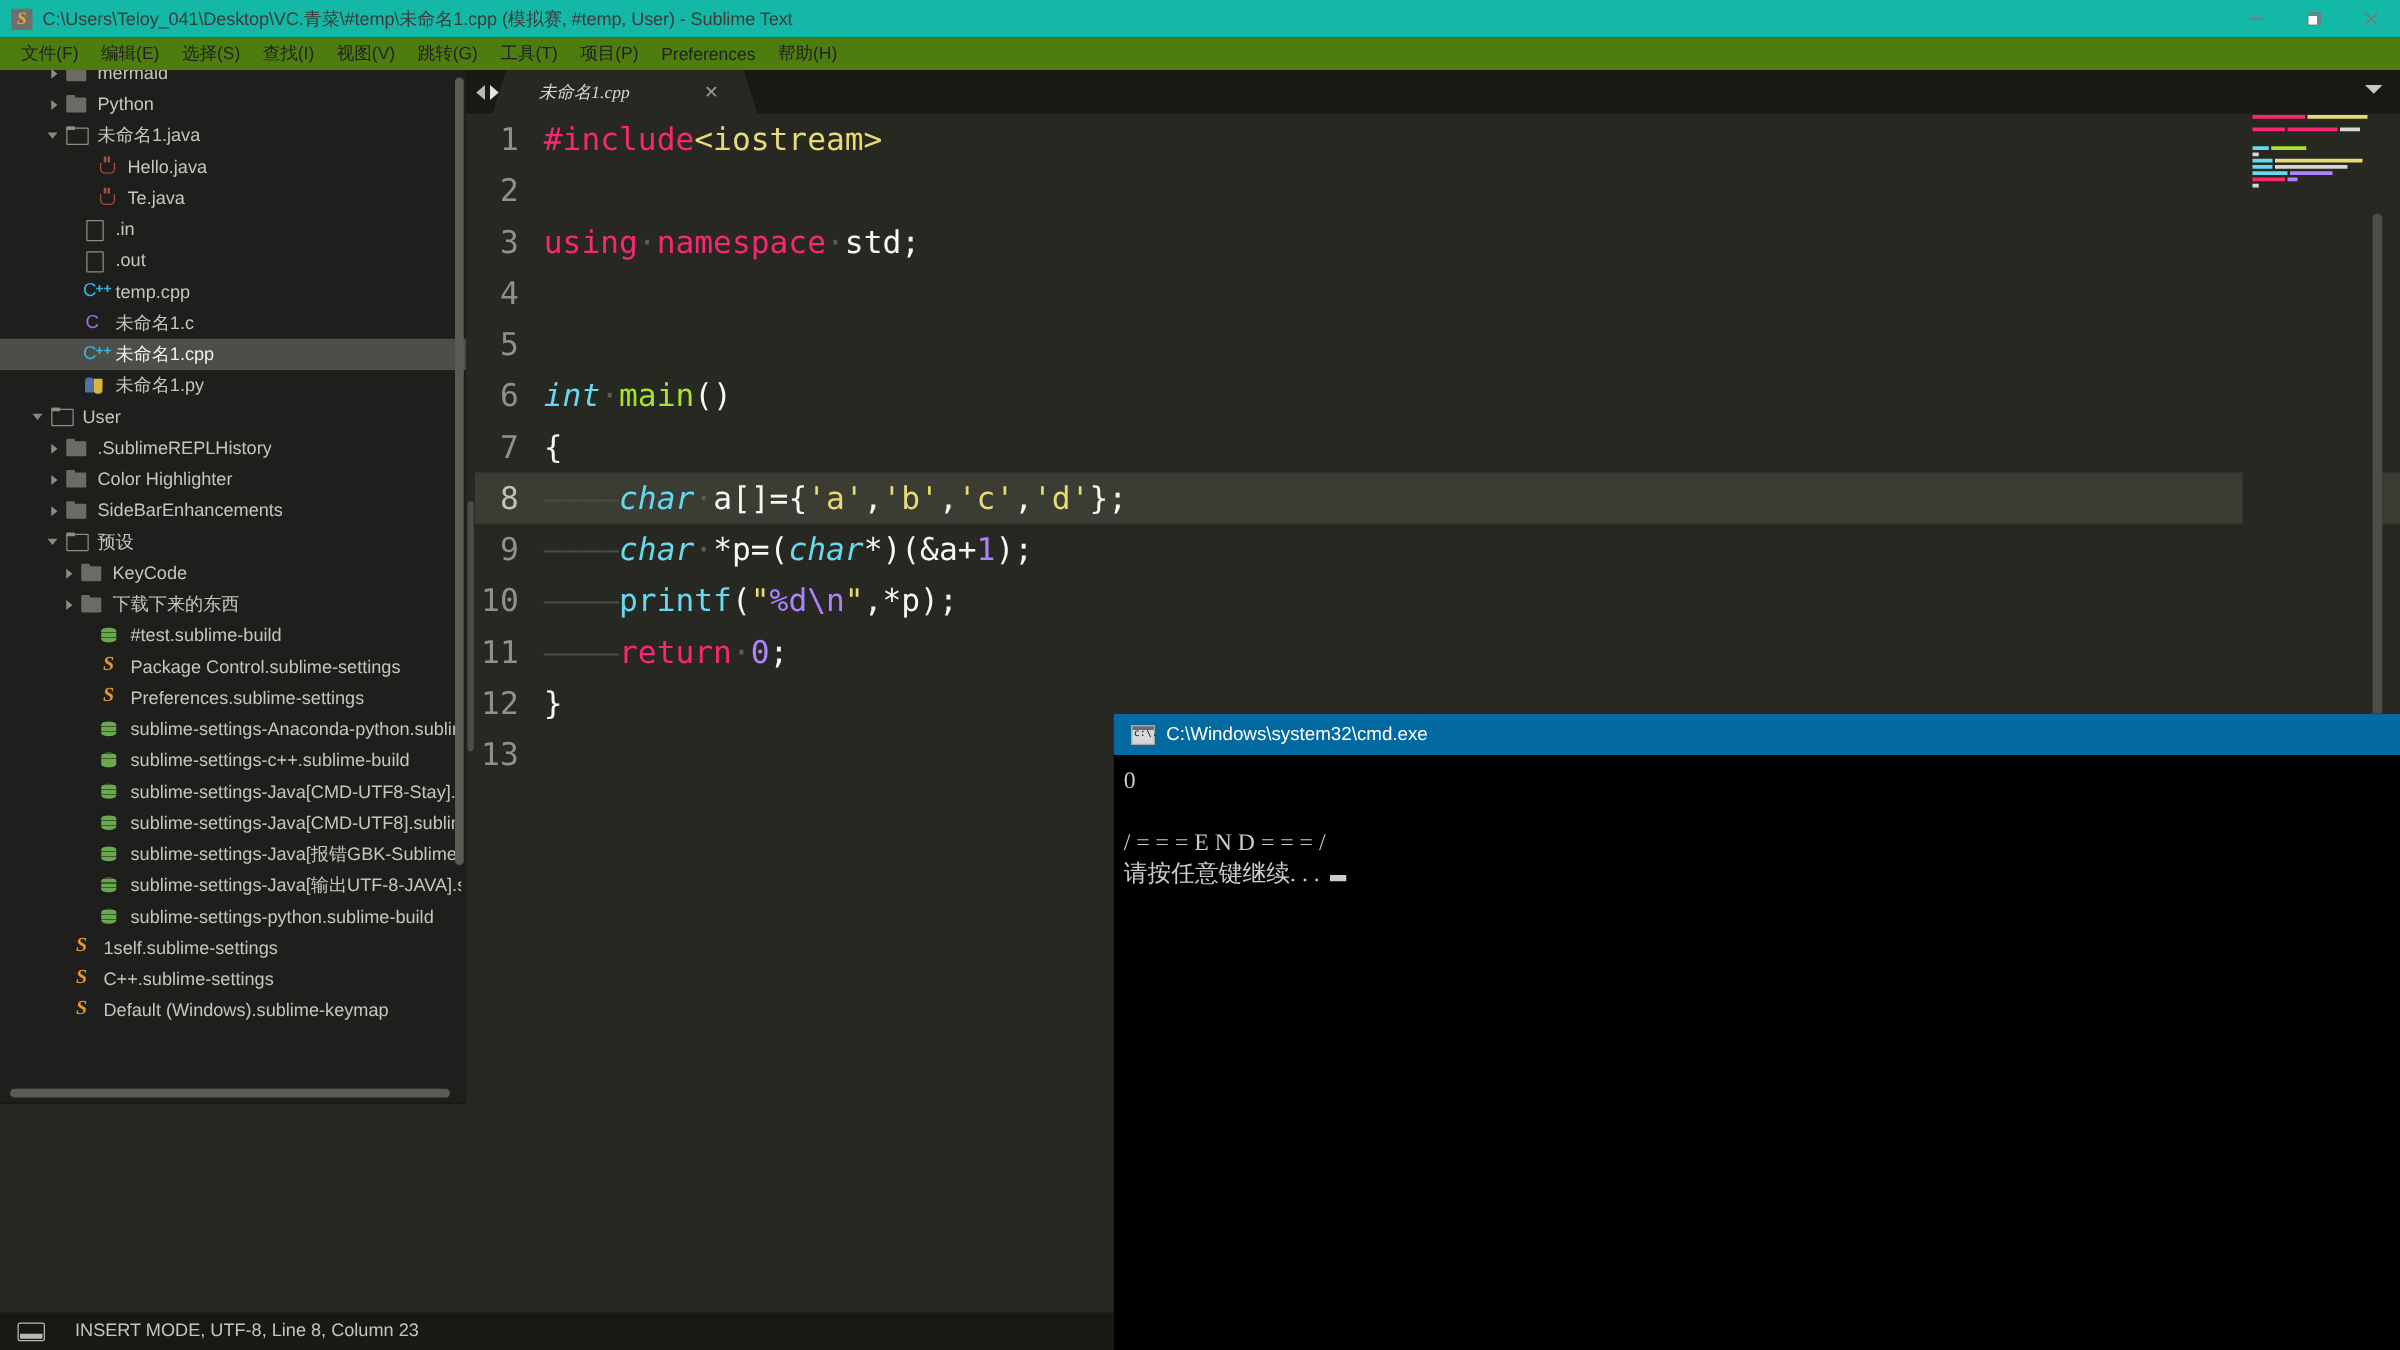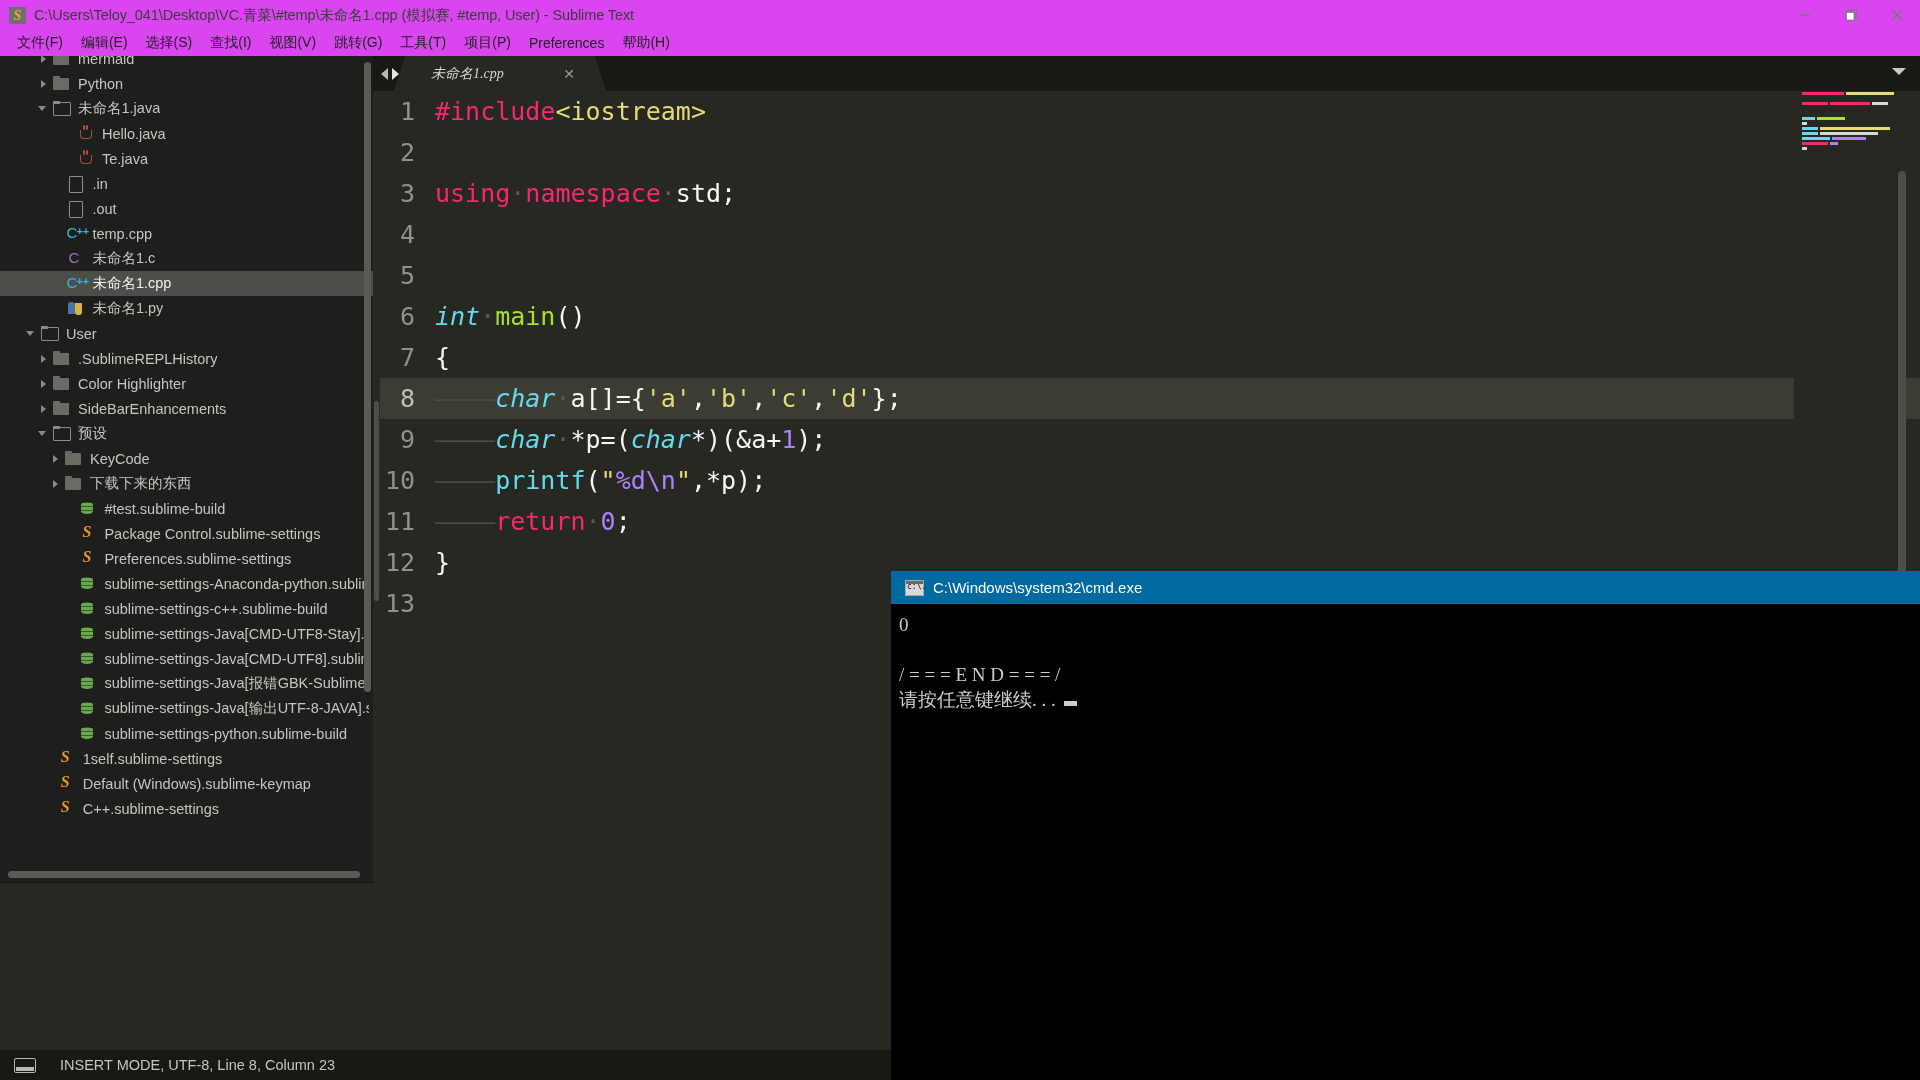--- a/index.html
+++ b/index.html
@@ -8,21 +8,21 @@
     width: 1920px; height: 1080px;
     overflow: hidden;
     background: #272822;
     font-family: "Liberation Sans", "DejaVu Sans", sans-serif;
   }
   #app { position: relative; width: 1920px; height: 1080px; }
 
   
   .titlebar {
     position: absolute; top: 0; left: 0; width: 1920px; height: 30px;
-    background: #d946ef; display: flex; align-items: center;
+    background: #14b8a6; display: flex; align-items: center;
   }
   .title-logo {
     width: 17px; height: 17px; margin-left: 9px; margin-right: 8px;
     background: #6f6f6f; position: relative; flex: none;
   }
   .title-logo::after {
     content: "S"; position: absolute; inset: 0; color: #f5a623;
     font-family: "Liberation Serif", serif; font-weight: bold;
     font-size: 14px; font-style: italic; text-align: center; line-height: 17px;
   }
@@ -32,21 +32,21 @@
   }
   .winbtns { margin-left: auto; display: flex; height: 30px; }
   .winbtn {
     width: 46px; height: 30px; display: flex; align-items: center;
     justify-content: center; color: #777; font-size: 13px;
   }
 
   
   .menubar {
     position: absolute; top: 30px; left: 0; width: 1920px; height: 26px;
-    background: #d946ef; display: flex; align-items: center; padding-left: 8px;
+    background: #4d7c0f; display: flex; align-items: center; padding-left: 8px;
   }
   .menu-item {
     font-size: 14px; color: #222; padding: 2px 9px; white-space: nowrap;
   }
 
   
   .body-area {
     position: absolute; top: 56px; left: 0; width: 1920px; height: 1024px;
     background: #1e1f1c;
   }
@@ -558,27 +558,27 @@
           <div class="row">
             <span style="width: 42.8px; flex: 0 0 auto;"></span>
             <span class="arrow none"></span>
             <span class="ico sset"></span>
             <span class="label">1self.sublime-settings</span>
           </div>
           <div class="row">
             <span style="width: 42.8px; flex: 0 0 auto;"></span>
             <span class="arrow none"></span>
             <span class="ico sset"></span>
+            <span class="label">C++.sublime-settings</span>
+          </div>
+          <div class="row">
+            <span style="width: 42.8px; flex: 0 0 auto;"></span>
+            <span class="arrow none"></span>
+            <span class="ico sset"></span>
             <span class="label">Default (Windows).sublime-keymap</span>
-          </div>
-          <div class="row">
-            <span style="width: 42.8px; flex: 0 0 auto;"></span>
-            <span class="arrow none"></span>
-            <span class="ico sset"></span>
-            <span class="label">C++.sublime-settings</span>
           </div>
         </div>
       <div class="sb-vscroll">
         <div class="sb-vthumb"></div>
       </div>
       <div class="sb-hscroll">
         <div class="sb-hthumb"></div>
       </div>
     </div>
 

